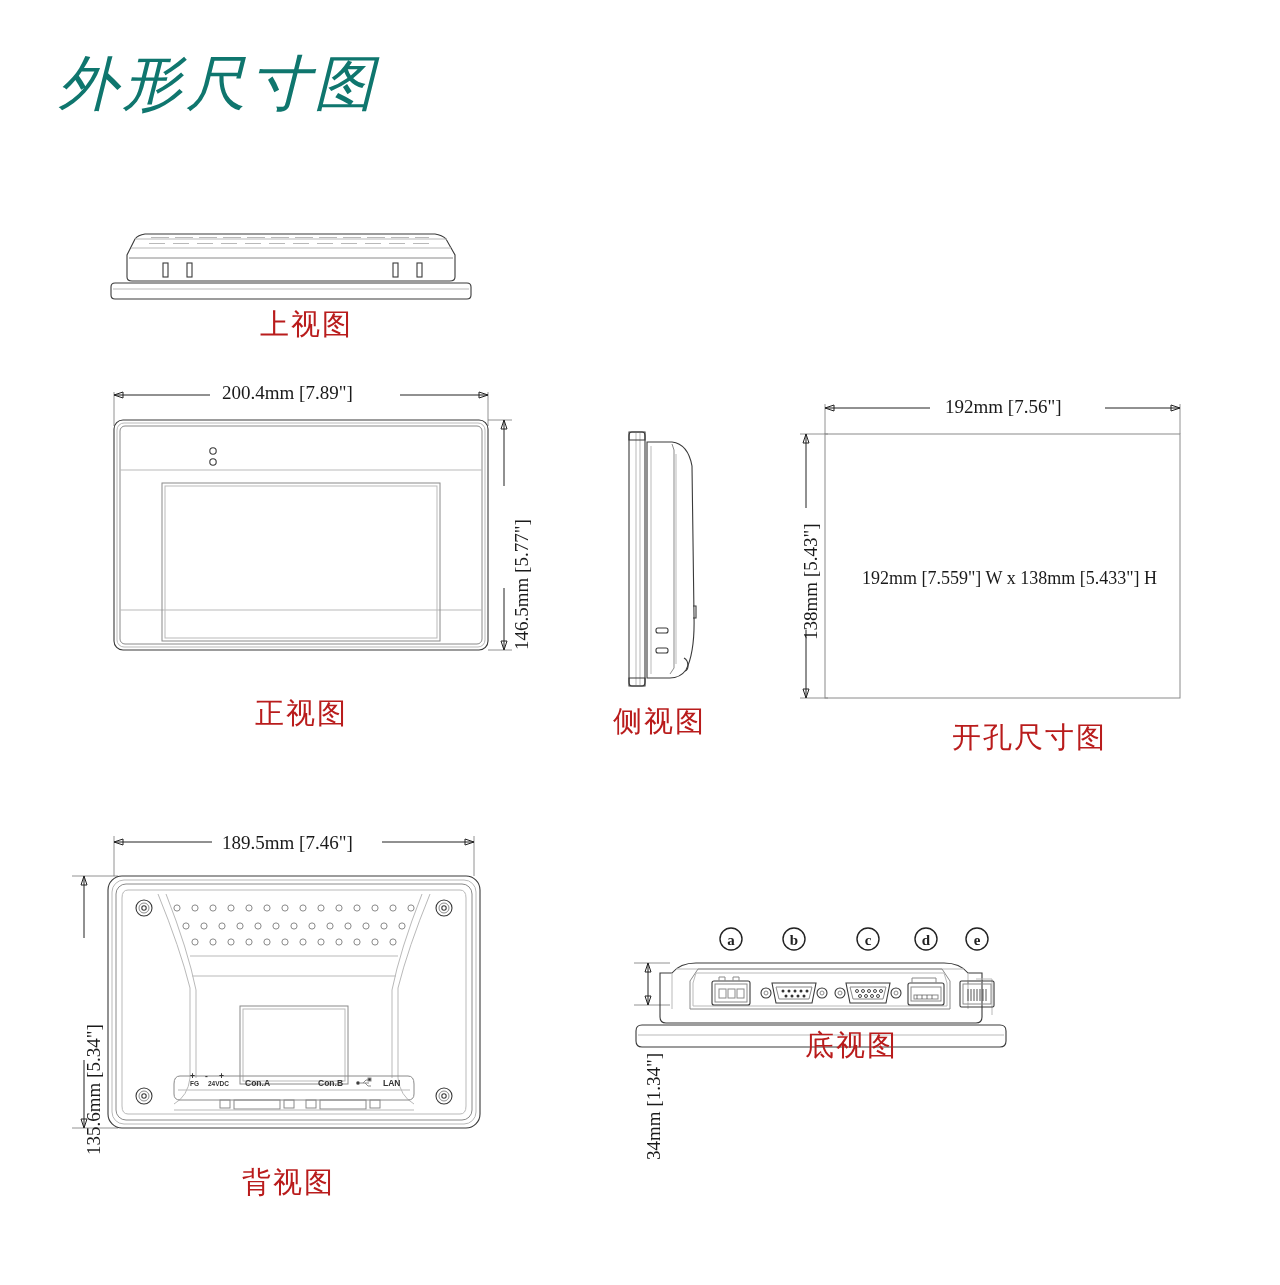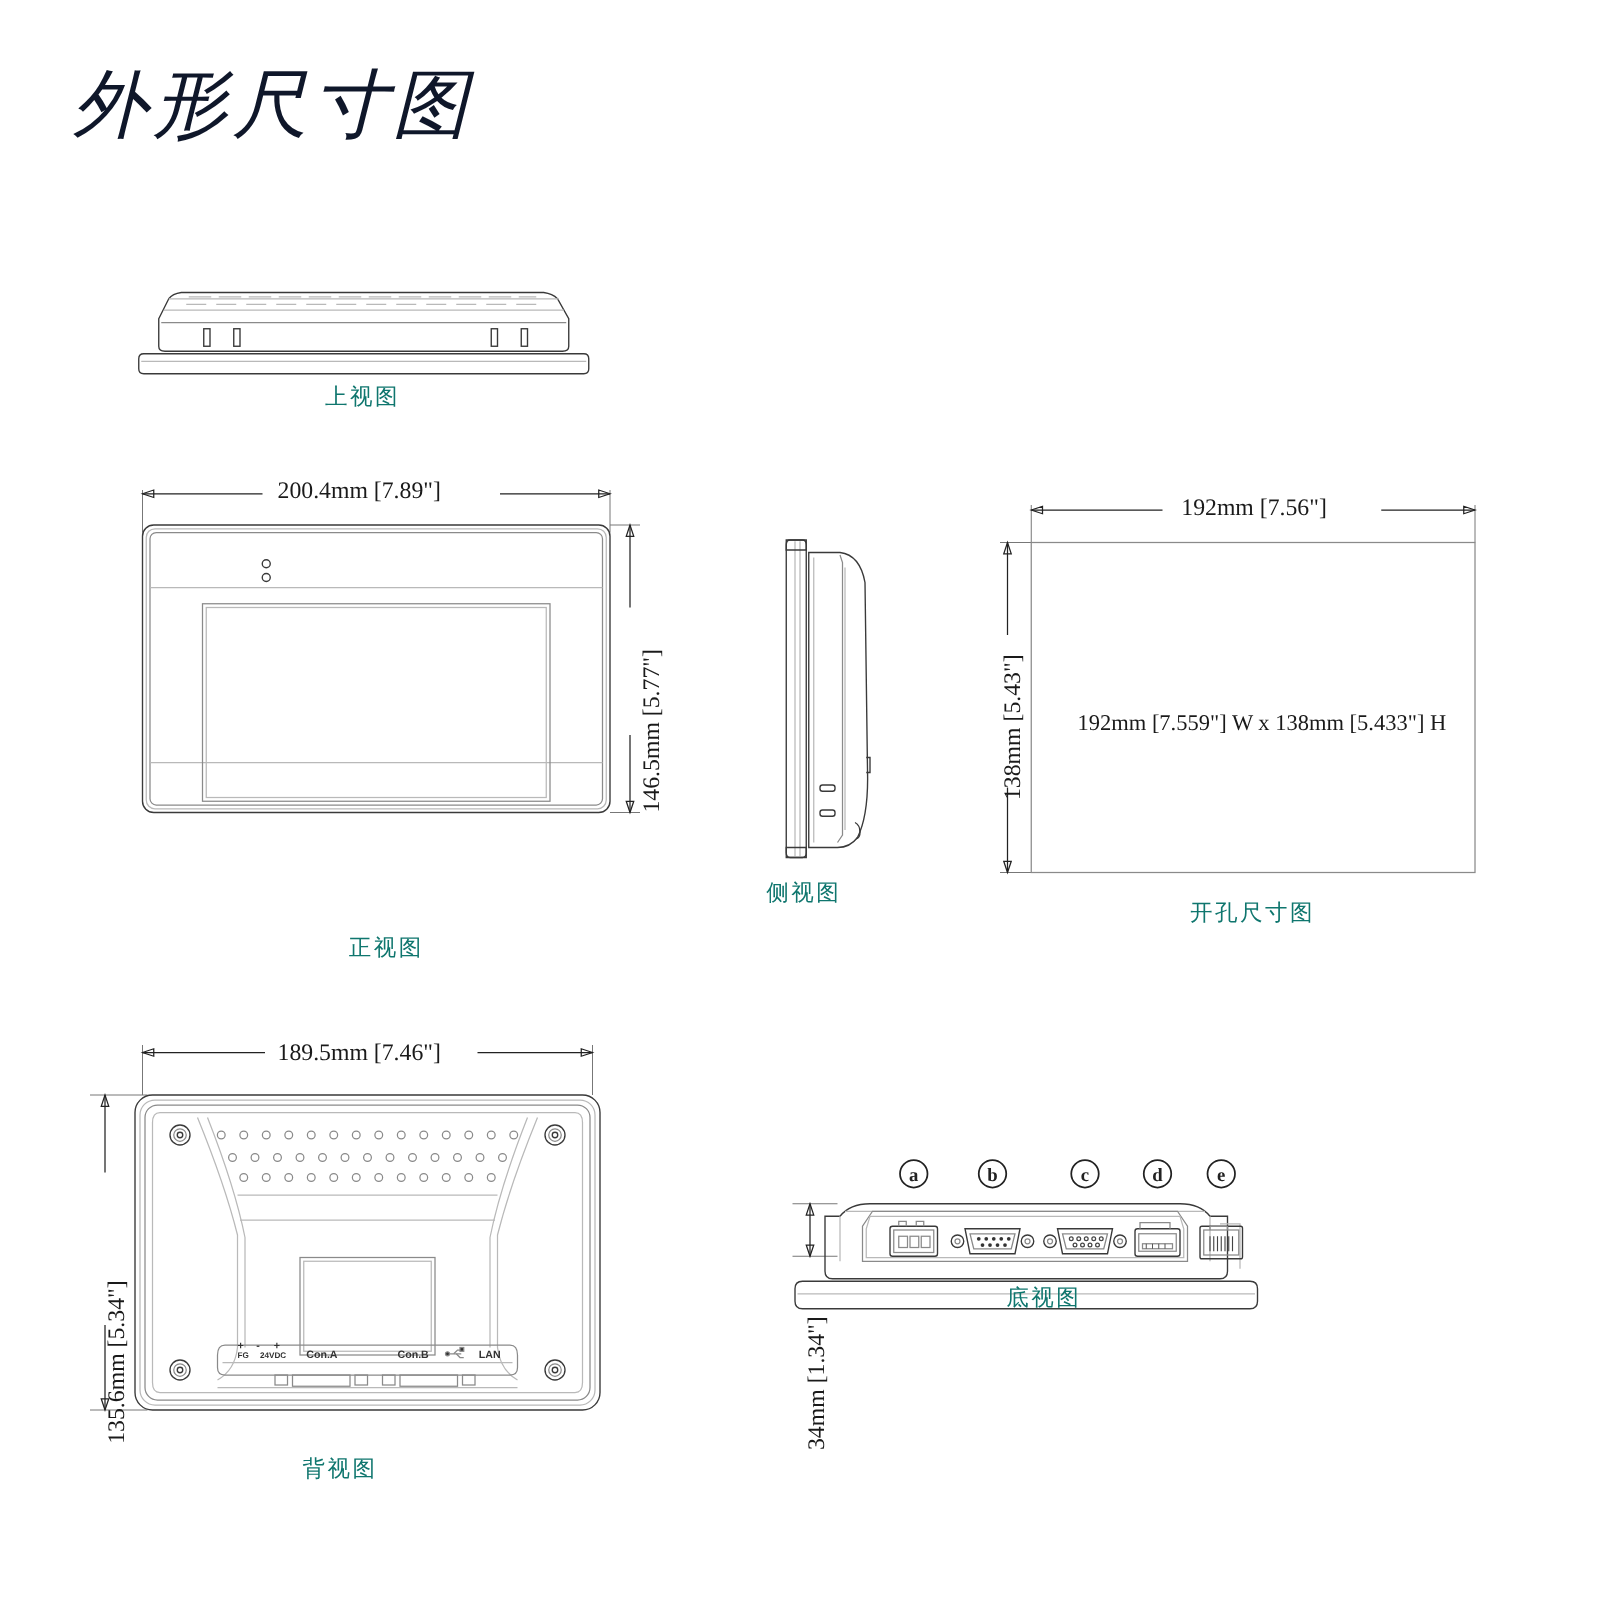--- a/index.html
+++ b/index.html
@@ -16,28 +16,28 @@
     overflow: hidden;
   }
   .page-title {
     position: absolute;
     left: 58px;
     top: 44px;
     font-family: "Liberation Serif", serif;
     font-style: italic;
     font-size: 60px;
     letter-spacing: 4px;
-    color: #0f172a;
+    color: #0f766e;
     white-space: nowrap;
   }
   .view-caption {
     position: absolute;
     font-family: "Liberation Serif", serif;
-    font-size: 18px;
-    color: #0f766e;
+    font-size: 29px;
+    color: #b91c1c;
     letter-spacing: 2px;
     white-space: nowrap;
   }
   .dim-label {
     position: absolute;
     font-family: "Liberation Serif", serif;
     font-size: 19px;
     color: #1a1a1a;
     white-space: nowrap;
   }
@@ -150,21 +150,21 @@
 
     <rect class="ln-mid" x="62" y="105" width="278" height="158"></rect>
     <rect class="ln-light" x="65" y="108" width="272" height="152"></rect>
 
     <circle class="ln" cx="113" cy="73" r="3.2" fill="#fff"></circle>
     <circle class="ln" cx="113" cy="84" r="3.2" fill="#555"></circle>
   </svg>
 </div>
 <div class="dim-label" style="left:222px; top:382px;">200.4mm [7.89"]</div>
 <div class="dim-label vert" style="left:511px; top:650px;">146.5mm [5.77"]</div>
-<div class="view-caption" style="left:255px; top:746px;margin-left:24px;">正视图</div>
+<div class="view-caption" style="left:255px; top:694px;">正视图</div>
 
 <div class="fig" style="left:610px; top:420px;">
   <svg width="110" height="280" viewBox="0 0 110 280">
 
     <path class="ln" d="M22,12 L32,12 Q35,12 35,16 L35,262 Q35,266 32,266 L22,266 Q19,266 19,262 L19,16 Q19,12 22,12 Z"></path>
     <path class="ln-light" d="M26,13 L26,265"></path>
     <path class="ln-light" d="M30,13 L30,265"></path>
 
     <path class="ln" d="M37,22 L62,22 Q78,24 82,46 L84,196 Q85,232 76,250 Q70,258 60,258 L37,258 Z"></path>
     <path class="ln-light" d="M41,26 L41,254"></path>

